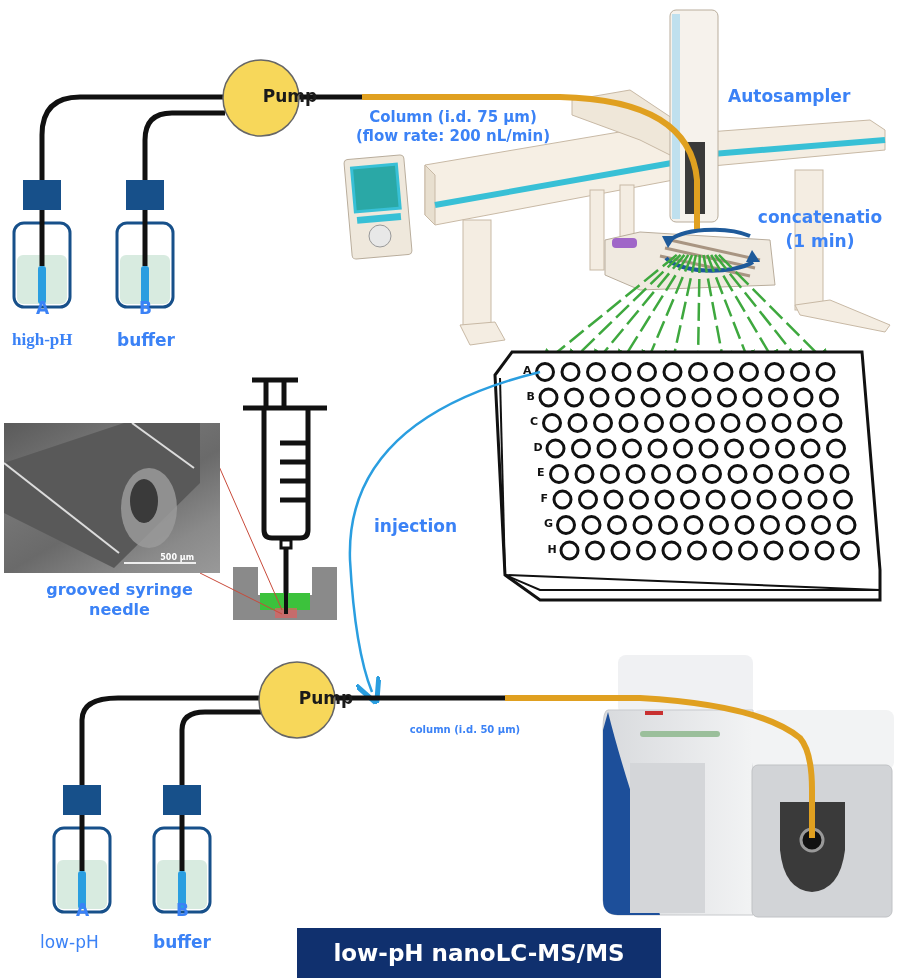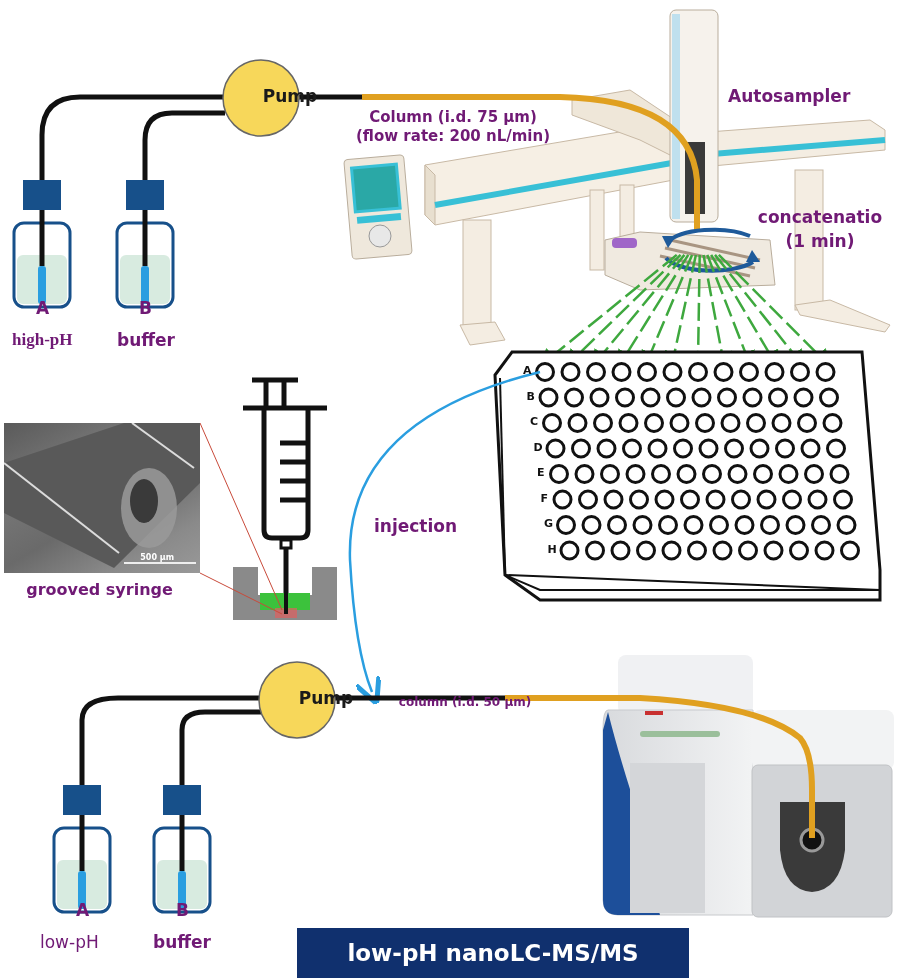--- a/index.html
+++ b/index.html
@@ -1,22 +1,22 @@
 <!DOCTYPE html>
 <html><head>
 <meta charset="utf-8">
 <style>
   html, body { margin:0; padding:0; background:#ffffff; }
   body { width:900px; height:980px; position:relative; overflow:hidden; font-family:"DejaVu Sans", sans-serif; }
-  .lbl { position:absolute; color:#701a75; font-weight:bold; font-family:"DejaVu Sans", sans-serif; white-space:nowrap; }
+  .lbl { position:absolute; color:#3b82f6; font-weight:bold; font-family:"DejaVu Sans", sans-serif; white-space:nowrap; }
   .lbl.c { text-align:center; }
   .pump-label { position:absolute; font-weight:bold; color:#1a1a1a; font-size:17px; font-family:"DejaVu Sans", sans-serif; text-align:center;margin-left:29px; }
-  .banner { position:absolute; left:297px; top:928px; width:392px; height:50px; background:#10306e; color:#ffffff; font-weight:bold; font-size:23px; display:flex; align-items:center; justify-content:center; font-family:"DejaVu Sans", sans-serif; }
+  .banner { position:absolute; left:297px; top:928px; width:364px; height:50px; background:#10306e; color:#ffffff; font-weight:bold; font-size:23px; display:flex; align-items:center; justify-content:center; font-family:"DejaVu Sans", sans-serif; }
   svg { position:absolute; left:0; top:0; }
-  .sem { position:absolute; left:4px; top:423px; width:196px; height:150px;
+  .sem { position:absolute; left:4px; top:423px; width:216px; height:150px;
     background: linear-gradient(150deg,#5a5a5a 0%,#777 30%,#6a6a6a 55%,#8a8a8a 80%,#999 100%); overflow:hidden; }
 </style>
 </head>
 <body>
 
 <svg width="900" height="980" viewBox="0 0 900 980">
   <defs>
     <marker id="arrGreen" markerWidth="8" markerHeight="8" refX="4" refY="4" orient="auto">
       <path d="M0,0 L8,4 L0,8 Z" fill="#3ea83e"></path>
     </marker>
@@ -307,25 +307,26 @@
 <div class="lbl c" style="left:735px;top:205px;width:170px;font-size:17px;line-height:24px;">
   <div>concatenatio</div>
   <div>(1 min)</div>
 </div>
 <div class="lbl" style="left:36px;top:298px;font-size:17px;">A</div>
 <div class="lbl" style="left:139px;top:298px;font-size:17px;">B</div>
 <div class="lbl" style="left:12px;top:330px;font-size:17px;font-family:Liberation Serif, serif;">high-pH</div>
 <div class="lbl" style="left:117px;top:330px;font-size:17px;">buffer</div>
 
 <div class="lbl" style="left:374px;top:516px;font-size:17px;">injection</div>
-<div class="lbl c" style="left:2px;top:580px;width:195px;font-size:16px;line-height:20px;">
+<div class="lbl c" style="left:22px;top:580px;width:195px;font-size:16px;line-height:20px;">
   <div>grooved syringe</div>
-</div>
-
-<div class="lbl c" style="left:330px;top:693px;width:270px;font-size:12px;line-height:19px;">
+  <div>needle</div>
+</div>
+
+<div class="lbl c" style="left:330px;top:720px;width:270px;font-size:10px;line-height:19px;">
   <div>column (i.d. 50 µm)</div>
 </div>
 <div class="lbl" style="left:76px;top:900px;font-size:17px;">A</div>
 <div class="lbl" style="left:176px;top:900px;font-size:17px;">B</div>
 <div class="lbl" style="left:40px;top:932px;font-size:17px;font-weight:normal;">low-pH</div>
 <div class="lbl" style="left:153px;top:932px;font-size:17px;">buffer</div>
 
 <div class="banner">low-pH nanoLC-MS/MS</div>
 
 <div id="plate-labels">

